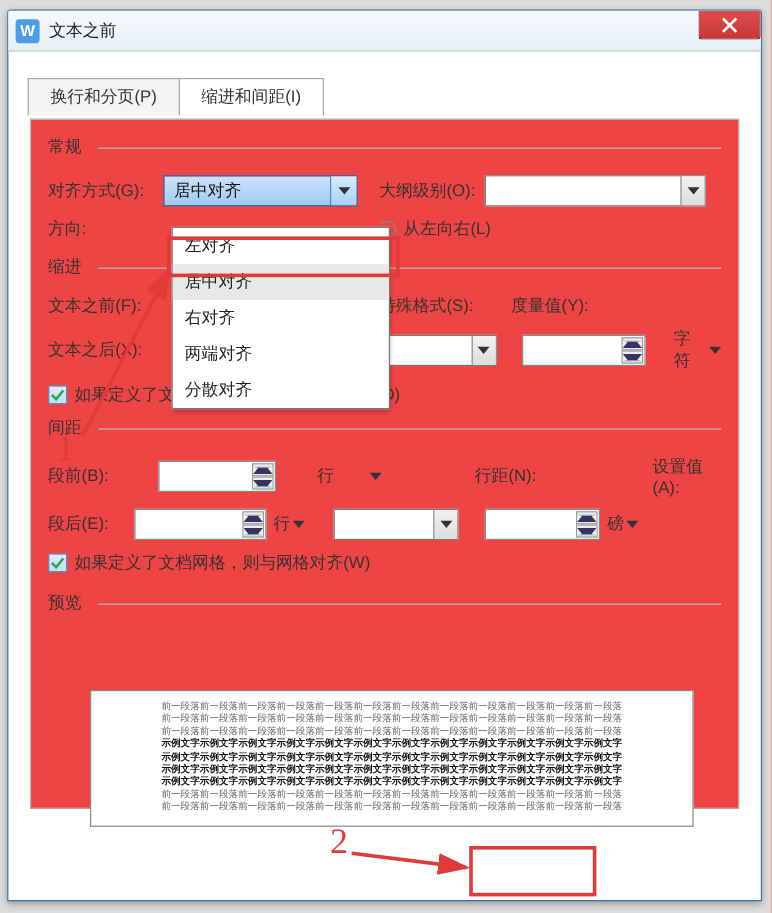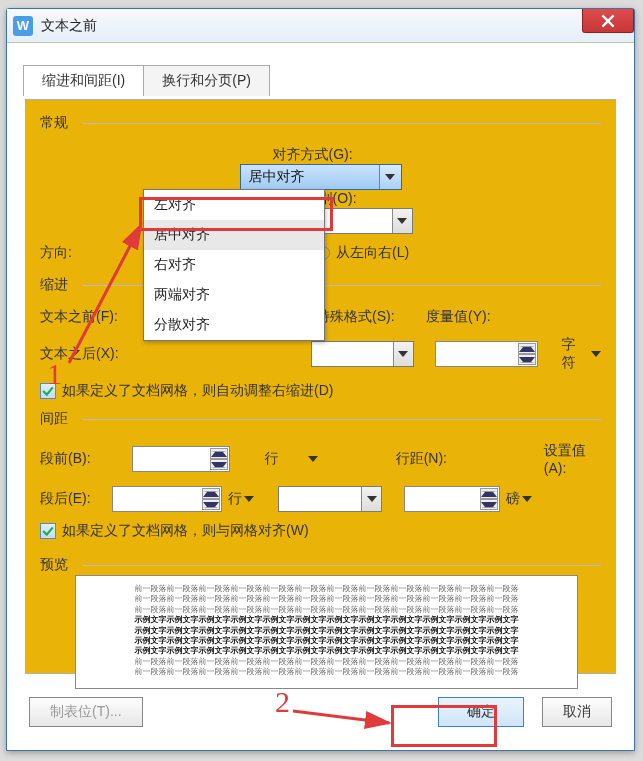--- a/index.html
+++ b/index.html
@@ -30,21 +30,21 @@
   .closebtn svg { width:14px; height:14px; }
   .body { position:absolute; left:10px; top:44px; right:10px; bottom:10px; }
   .tabs { position:absolute; left:6px; top:12px; display:flex; }
   .tab {
     padding:6px 18px; font-size:14px; border:1px solid #aaa; background:#f4f4f4;
     border-bottom:none; margin-right:-1px; cursor:pointer; color:#333;
   }
   .tab.active { background:#fff; position:relative; z-index:2; }
   .panel {
     position:absolute; left:8px; right:8px; top:46px; bottom:66px;
-    border:1px solid #b0b0b0; background:#eab308; padding:14px 14px 10px 14px;
+    border:1px solid #b0b0b0; background:#ef4444; padding:14px 14px 10px 14px;
   }
   .section-label { font-size:14px; color:#333; margin:0 0 4px 0; position:relative; }
   .section-label::after {
     content:""; position:absolute; left:56px; right:0; top:50%; height:1px; background:#bbb;
   }
   .section-label.short::after { left:42px; }
   .row { display:flex; align-items:center; margin:10px 0; font-size:14px; color:#333; }
   .lbl { width:96px; text-align:left; }
   .lbl2 { width:88px; text-align:left; }
   .combo {
@@ -140,29 +140,29 @@
     <div class="closebtn">
       <svg viewBox="0 0 10 10">
           <path d="M1 1 L9 9 M9 1 L1 9" stroke="#fff" stroke-width="1.6"></path>
         </svg>
     </div>
   </div>
 
   <div class="body">
 
     <div class="tabs">
+      <div class="tab">换行和分页(P)</div>
       <div class="tab active">缩进和间距(I)</div>
-      <div class="tab">换行和分页(P)</div>
     </div>
 
     <div class="panel">
 
       <div class="section-label short">常规</div>
 
-      <div class="row" style="margin-top:14px;flex-direction:column;">
+      <div class="row" style="margin-top:14px;">
         <span class="lbl">对齐方式(G):</span>
         <div class="align-combo">
           <span>居中对齐</span>
           <div class="arrow">
               <div class="triangle"></div>
             </div>
         </div>
         <span style="width:18px;"></span>
         <span class="lbl2">大纲级别(O):</span>
         <div class="combo" style="width:184px;">
@@ -297,27 +297,20 @@
       <div class="preview-line">前一段落前一段落前一段落前一段落前一段落前一段落前一段落前一段落前一段落前一段落前一段落前一段落</div>
       <div class="preview-line">前一段落前一段落前一段落前一段落前一段落前一段落前一段落前一段落前一段落前一段落前一段落前一段落</div>
       <div class="preview-line bold">示例文字示例文字示例文字示例文字示例文字示例文字示例文字示例文字示例文字示例文字示例文字示例文字</div>
       <div class="preview-line bold">示例文字示例文字示例文字示例文字示例文字示例文字示例文字示例文字示例文字示例文字示例文字示例文字</div>
       <div class="preview-line bold">示例文字示例文字示例文字示例文字示例文字示例文字示例文字示例文字示例文字示例文字示例文字示例文字</div>
       <div class="preview-line bold">示例文字示例文字示例文字示例文字示例文字示例文字示例文字示例文字示例文字示例文字示例文字示例文字</div>
       <div class="preview-line">前一段落前一段落前一段落前一段落前一段落前一段落前一段落前一段落前一段落前一段落前一段落前一段落</div>
       <div class="preview-line">前一段落前一段落前一段落前一段落前一段落前一段落前一段落前一段落前一段落前一段落前一段落前一段落</div>
     </div>
 
-    <div class="footer">
-      <div class="btn disabled">制表位(T)...</div>
-      <div style="display:flex; gap:18px;">
-        <div class="btn primary">确定</div>
-        <div class="btn">取消</div>
-      </div>
-    </div>
 
   </div>
 
   <div class="dropdown-list">
     <div class="opt">左对齐</div>
     <div class="opt sel">居中对齐</div>
     <div class="opt">右对齐</div>
     <div class="opt">两端对齐</div>
     <div class="opt">分散对齐</div>
   </div>

